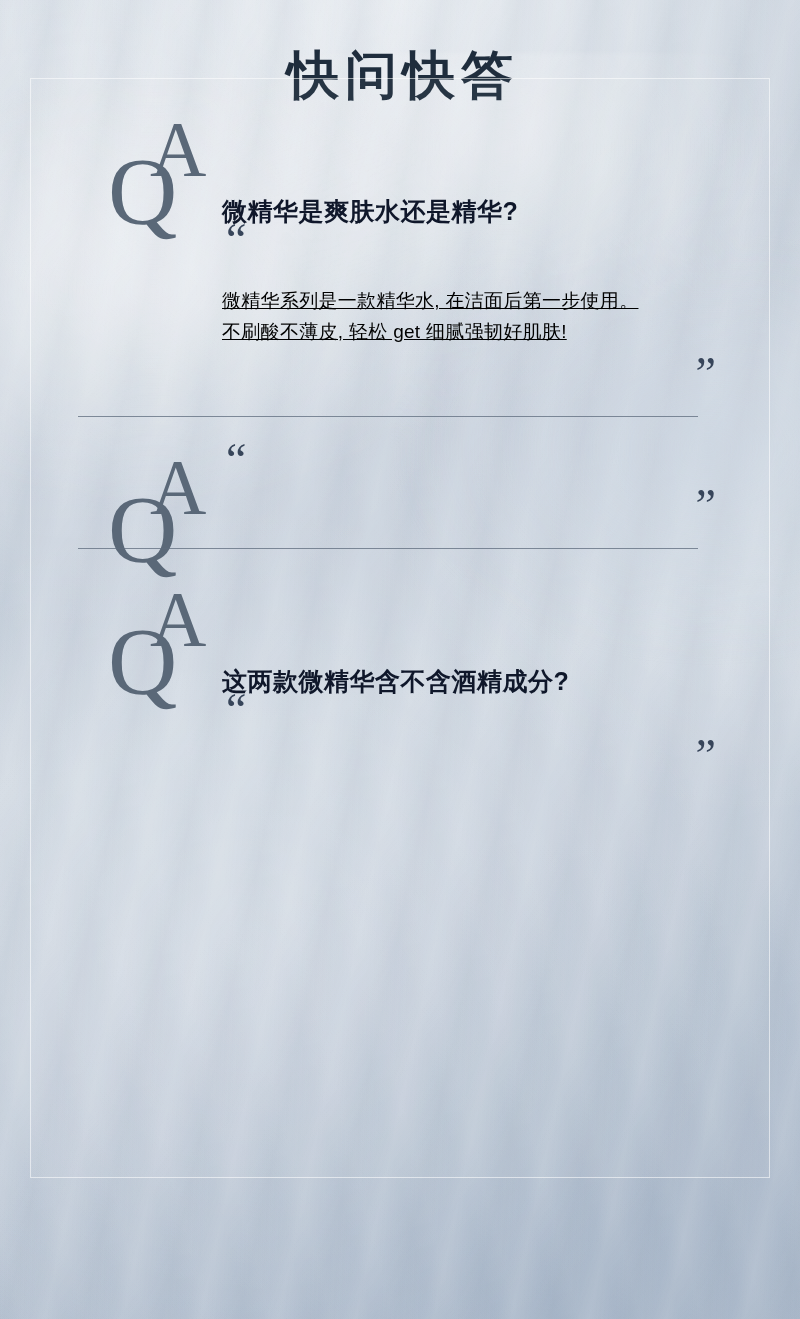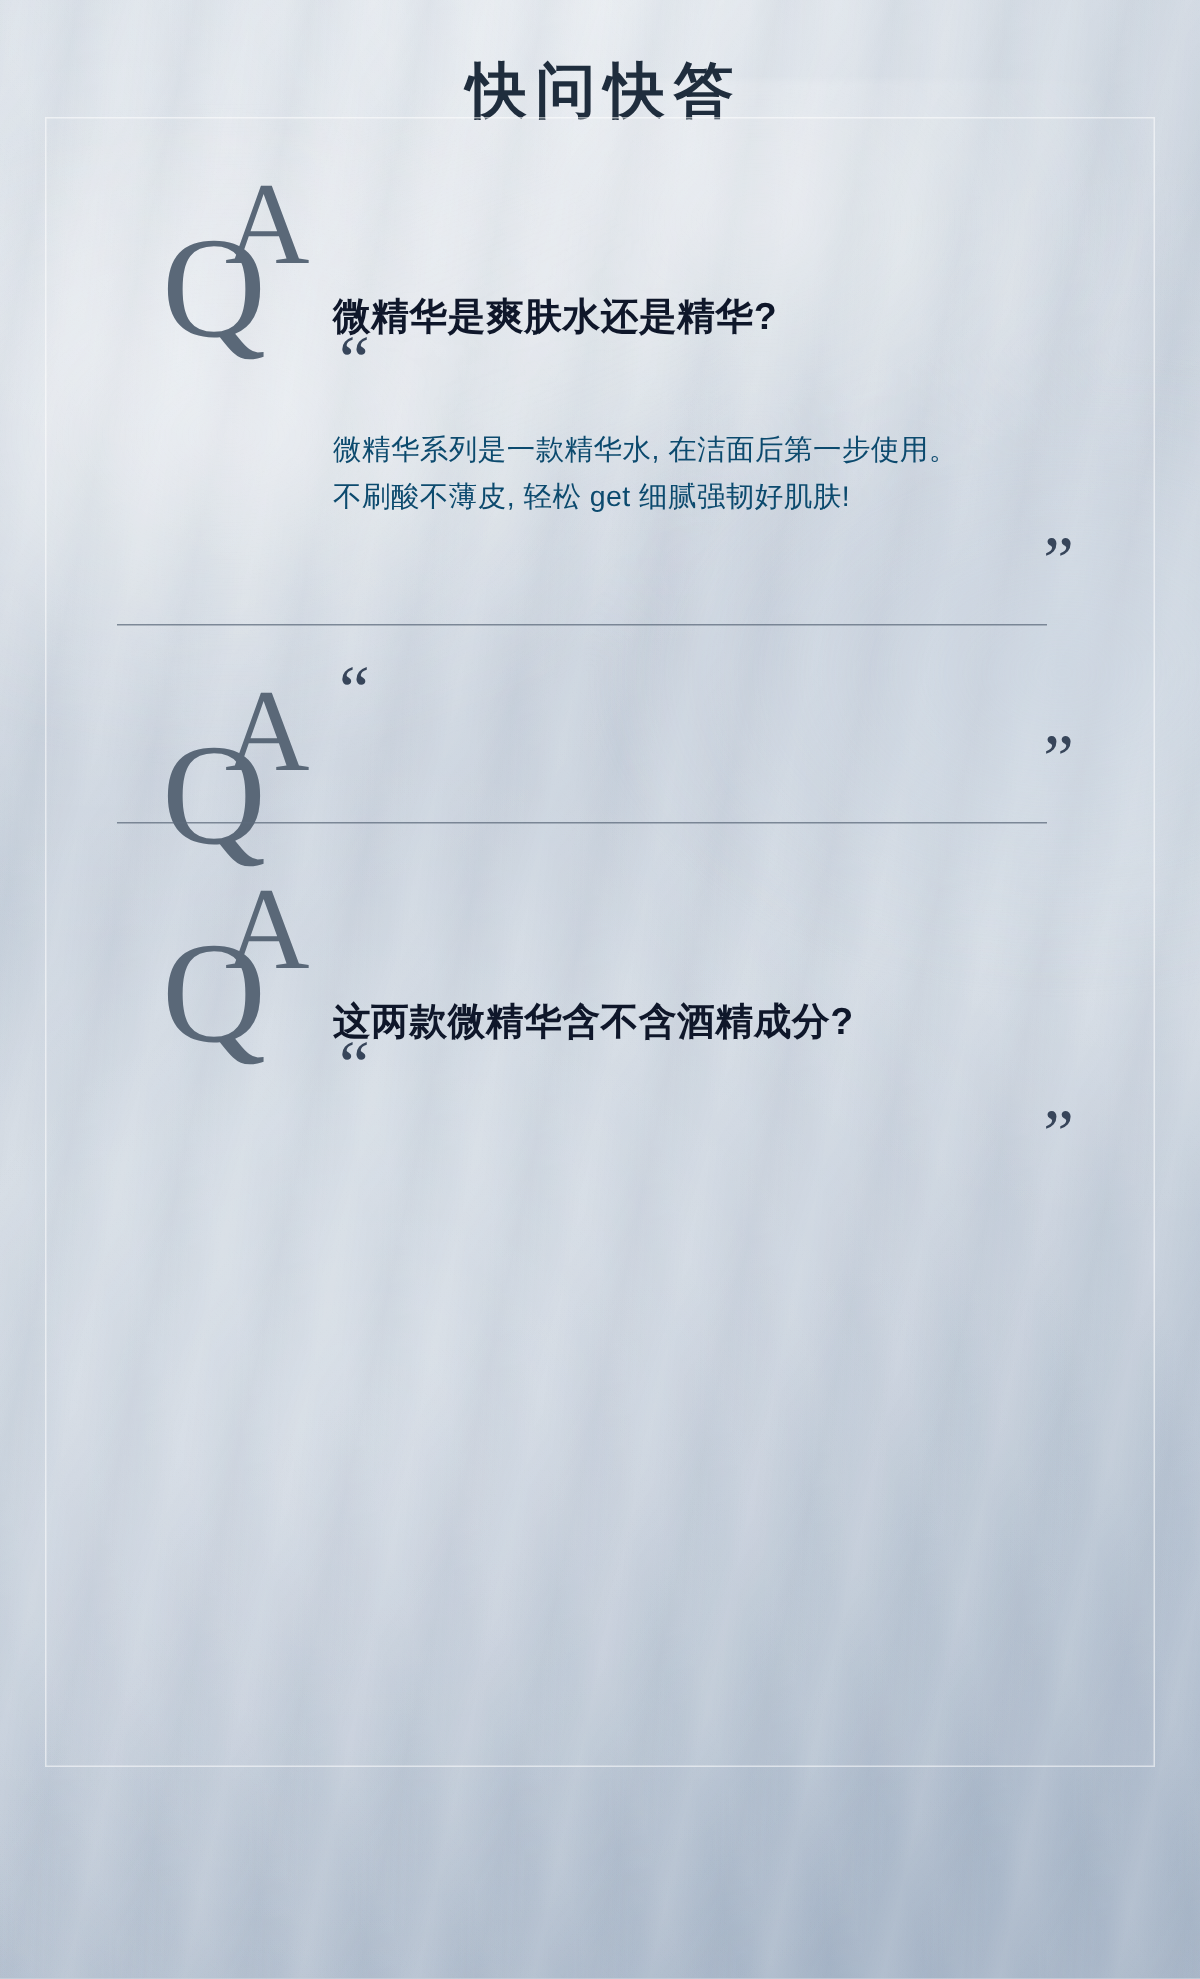--- a/index.html
+++ b/index.html
@@ -54,21 +54,21 @@
     filter: blur(2px);
   }
 
   
   .page-title {
     position: absolute;
     top: 6px;
     left: 0;
     width: 100%;
     text-align: center;
-    font-size: 40px;
+    font-size: 52px;
     font-weight: 700;
     letter-spacing: 6px;
     color: #1f2d3d;
     text-indent: 6px;
   }
 
   
   .panel {
     position: absolute;
     left: 30px;
@@ -166,24 +166,25 @@
   }
   .quote-close {
     text-align: right;
     margin-top: 26px;
     padding-right: 10px;
   }
   .answer-text {
     margin: 26px 0 0 0;
     font-size: 19px;
     line-height: 1.62;
-    color: #0c4a6e;
+    color: #000000;
     letter-spacing: .3px;
     max-width: 520px;
     white-space: pre-line;
+    text-decoration: underline;
   }
 </style>
 </head>
 <body>
 
 <div class="bg"></div>
 <div class="bg-streaks"></div>
 <div class="bg-veil"></div>
 
 <h1 class="page-title">快问快答</h1>

